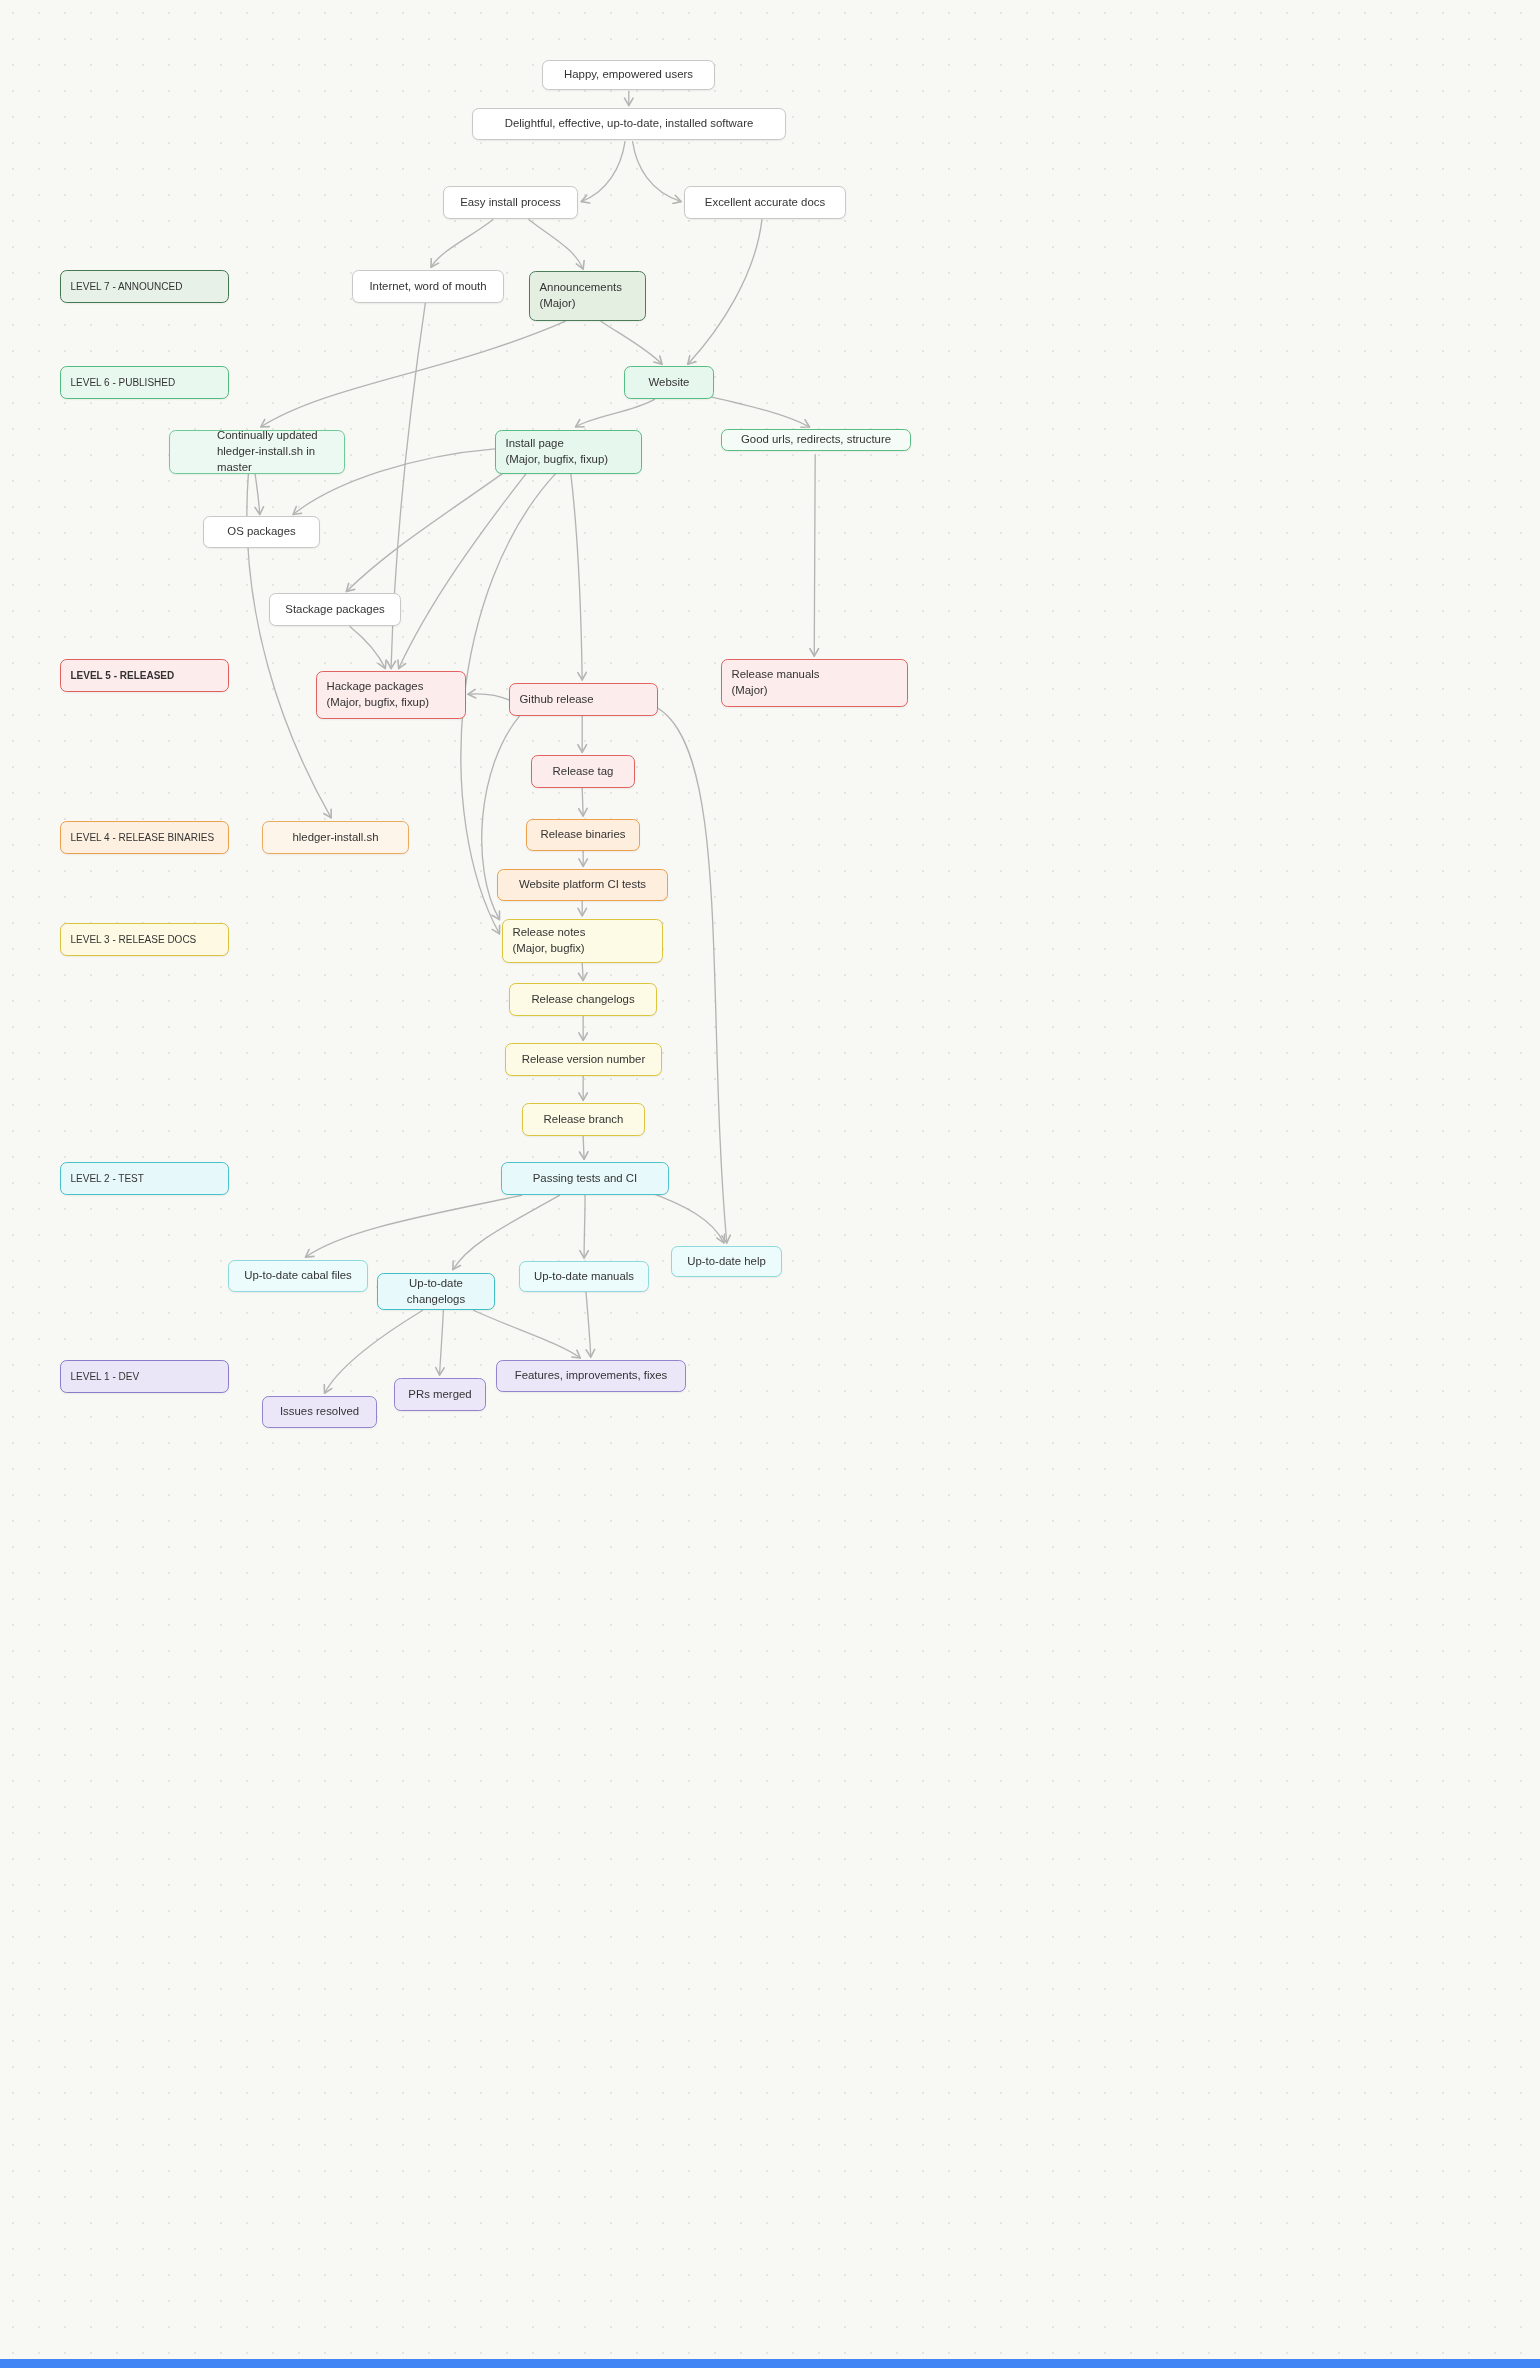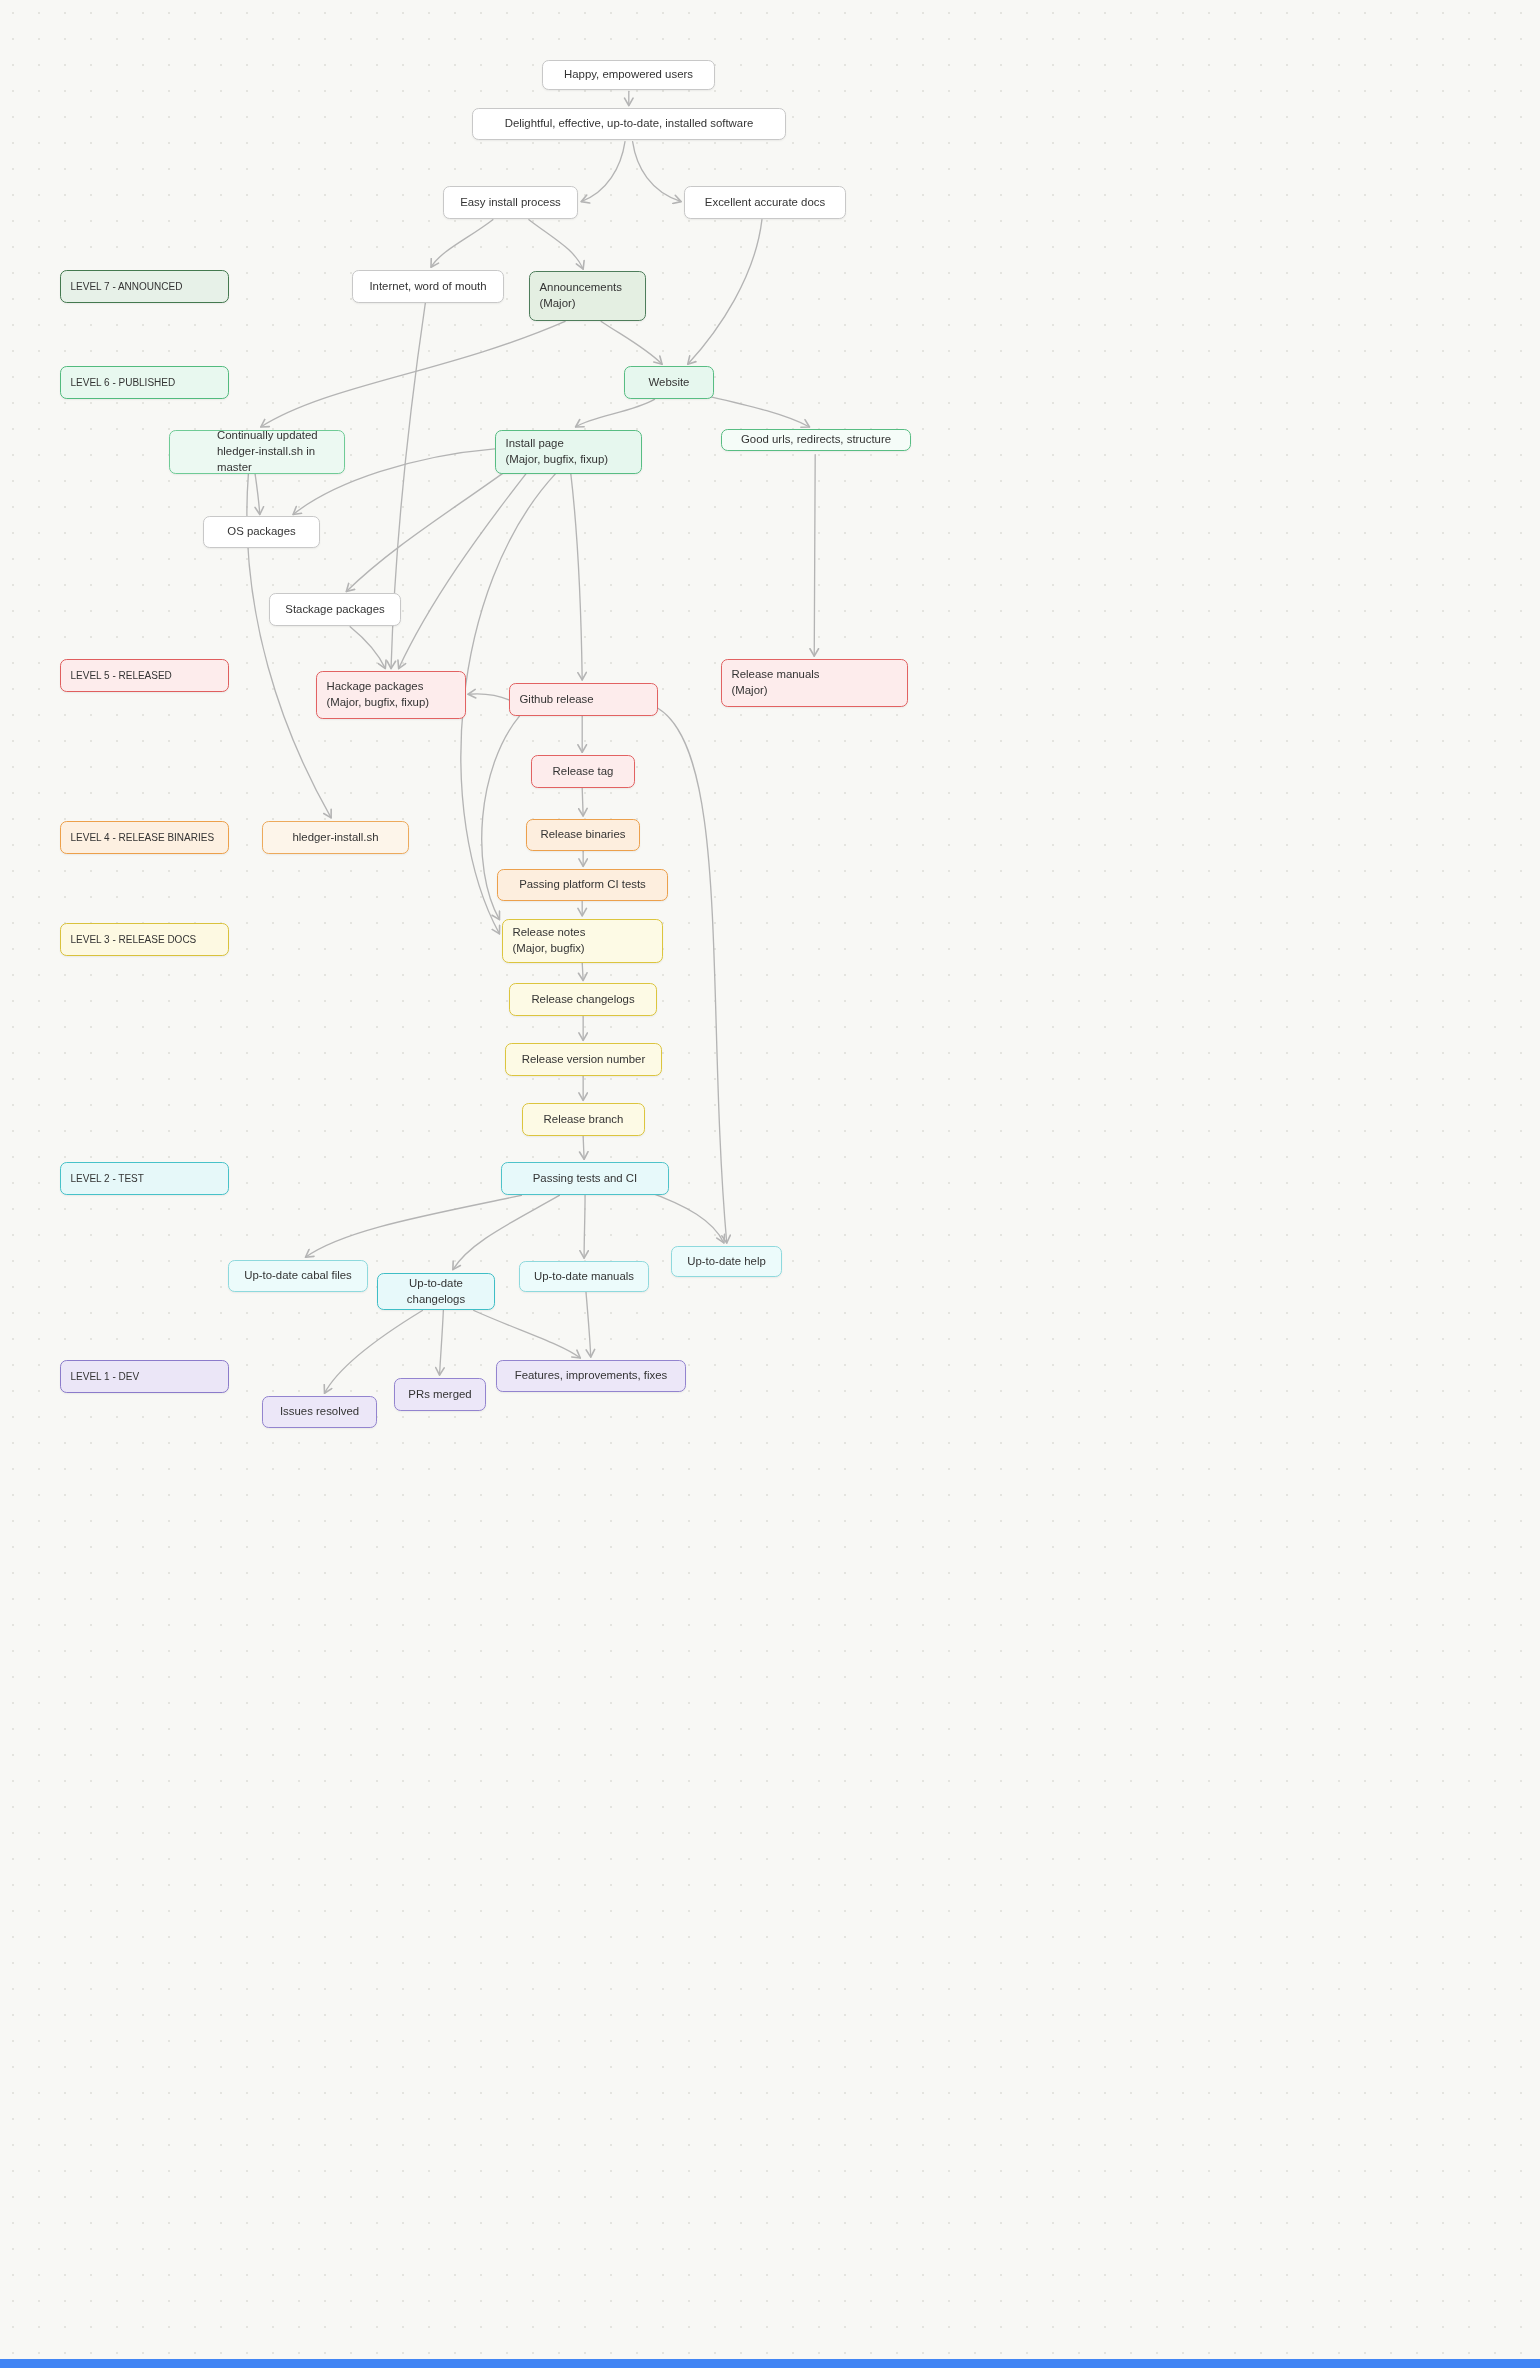--- a/index.html
+++ b/index.html
@@ -43,21 +43,21 @@
   .c-orange{background:#fdeede;border-color:#eca04c;}
   .c-orange-light{background:#fdf5ea;border-color:#edaa5c;}
   .c-yellow{background:#fdfae5;border-color:#dcc53e;}
   .c-cyan{background:#e7f9fa;border-color:#4ec3ca;}
   .c-cyan-light{background:#ecfbfb;border-color:#8ed9dd;}
   .c-cyan-bold{background:#e7f9fa;border-color:#3fbec6;border-width:1.9px;}
   .c-purple{background:#ece7f8;border-color:#9384cf;}
   .lvl{border-width:1.9px;font-size:10px;}
   .lvl-7{background:#e7f1e8;border-color:#44794f;}
   .lvl-6{background:#e8f8ef;border-color:#52bb7e;}
-  .lvl-5{background:#fdecec;border-color:#e05e5e;}
+  .lvl-5{background:#fdecec;border-color:#e05e5e;font-weight:bold;}
   .lvl-4{background:#fdf0e1;border-color:#eda04a;}
   .lvl-3{background:#fdf9e2;border-color:#d9c23c;}
   .lvl-2{background:#e6f8f9;border-color:#47c2c9;}
   .lvl-1{background:#ebe6f7;border-color:#8b7bcb;}
   .bottom-bar{
     position:absolute;left:0;bottom:0;z-index:3;
     width:1541px;height:9.5px;background:#4285f4;
   }
 </style>
 </head>
@@ -136,21 +136,21 @@
   <div class="node c-white align-center" style="left:203px;top:516px;width:117px;height:32px">OS packages</div>
   <div class="node c-white align-center" style="left:269px;top:593px;width:132px;height:33px">Stackage packages</div>
   <div class="node c-pink align-left" style="left:316px;top:671px;width:150px;height:48px">Hackage packages
 (Major, bugfix, fixup)</div>
   <div class="node c-pink align-left" style="left:509px;top:683px;width:149px;height:33px">Github release</div>
   <div class="node c-pink align-left" style="left:721px;top:659px;width:187px;height:48px">Release manuals
 (Major)</div>
   <div class="node c-pink align-center" style="left:531px;top:755px;width:104px;height:33px">Release tag</div>
   <div class="node c-orange-light align-center" style="left:262px;top:821px;width:147px;height:33px">hledger-install.sh</div>
   <div class="node c-orange align-center" style="left:526px;top:819px;width:114px;height:32px">Release binaries</div>
-  <div class="node c-orange align-center" style="left:497px;top:869px;width:171px;height:32px">Passing platform CI tests</div>
+  <div class="node c-orange align-center" style="left:497px;top:869px;width:171px;height:32px">Website platform CI tests</div>
   <div class="node c-yellow align-left" style="left:502px;top:919px;width:161px;height:44px">Release notes
 (Major, bugfix)</div>
   <div class="node c-yellow align-center" style="left:509px;top:983px;width:148px;height:33px">Release changelogs</div>
   <div class="node c-yellow align-center" style="left:505px;top:1043px;width:157px;height:33px">Release version number</div>
   <div class="node c-yellow align-center" style="left:522px;top:1103px;width:123px;height:33px">Release branch</div>
   <div class="node c-cyan align-center" style="left:501px;top:1162px;width:168px;height:33px">Passing tests and CI</div>
   <div class="node c-cyan-light align-center" style="left:228px;top:1260px;width:140px;height:32px;padding:0 7.6px">Up-to-date cabal files</div>
   <div class="node c-cyan-bold align-center" style="left:377px;top:1273px;width:118px;height:37px">Up-to-date changelogs</div>
   <div class="node c-cyan-light align-center" style="left:519px;top:1261px;width:130px;height:31px">Up-to-date manuals</div>
   <div class="node c-cyan-light align-center" style="left:671px;top:1246px;width:111px;height:31px">Up-to-date help</div>

